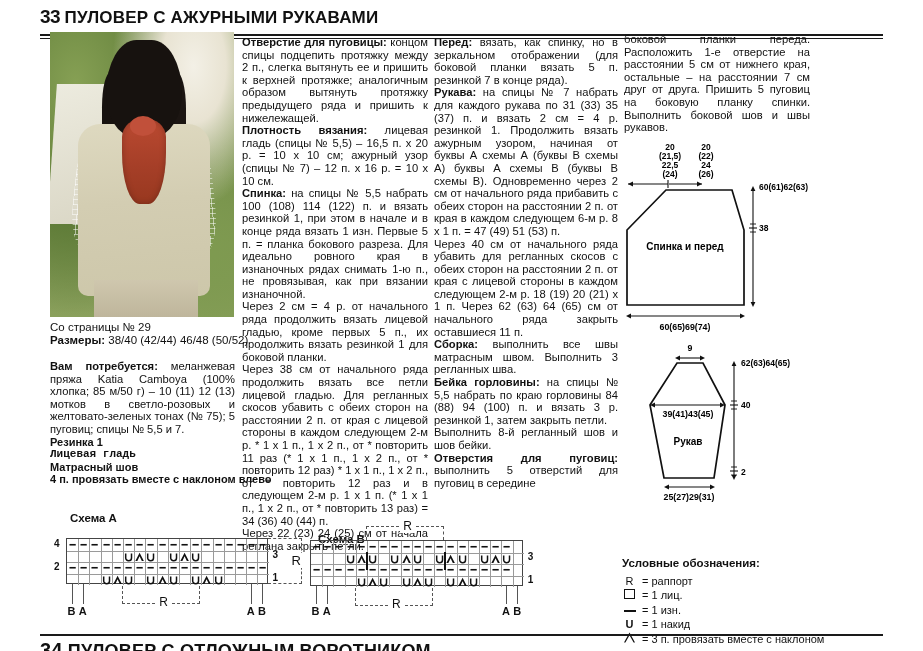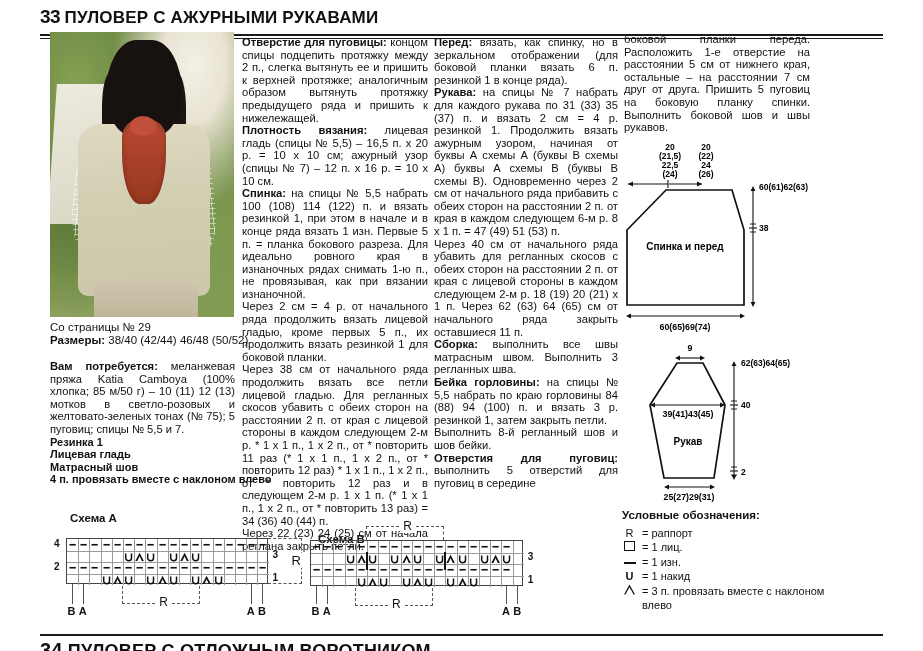--- a/index.html
+++ b/index.html
@@ -141,21 +141,21 @@
   #schem-body { position: absolute; left: 624px; top: 140px; width: 290px; height: 195px; }
   #schem-sleeve { position: absolute; left: 624px; top: 335px; width: 290px; height: 175px; }
   .svgwrap { position: absolute; inset: 0; }
   svg text { font-family: "Liberation Sans", sans-serif; }
 
   
   #legend {
     position: absolute; left: 622px; top: 508px; width: 292px;
     font-size: 11px; line-height: 14.6px;
   }
-  #legend .ltitle { font-weight: bold; font-size: 11.5px; margin-bottom: 3px; }
+  #legend .ltitle { font-weight: bold; font-size: 11.5px; margin-bottom: 3px; margin-top: 48px; }
   #legend .lrow { display: flex; align-items: center; gap: 5px; }
   #legend .lrow .sym { display: inline-block; width: 15px; text-align: center; flex: 0 0 15px; }
   .sqsym { display:inline-block; width:11px; height:10px; border:1.4px solid #111; }
   .dashsym { display:inline-block; width:12px; height:0; border-top:2px solid #111; position:relative; top:-2px;}
   .wrapline { padding-left: 20px; margin-top: -1px; }
 
   
   .chartbox { position: absolute; }
   #chartA { left: 48px; top: 512px; width: 250px; height: 105px; }
   #chartB { left: 300px; top: 512px; width: 260px; height: 105px; }
@@ -200,34 +200,34 @@
 
 <div class="caption" id="cap1">Со страницы № 29</div>
 <div class="caption" id="cap2">
   <b>Размеры:</b>
   <span>38/40 (42/44) 46/48 (50/52)</span>
 </div>
 
 <div class="col" id="colA">
     <p><b>Вам потребуется:</b><span> меланжевая пряжа Katia Camboya (100% хлопка; 85 м/50 г) – 10 (11) 12 (13) мотков в светло-розовых и желтовато-зеленых тонах (№ 75); 5 пуговиц; спицы № 5,5 и 7.</span></p>
     <p style="white-space: nowrap; text-align: left; font-size: 11px; font-weight: bold;"><span>Резинка 1</span></p>
-    <p style="white-space: nowrap; text-align: left; font-size: 11px; font-weight: bold;"><span>Лицевая гладь</span></p>
+    <p style="white-space: nowrap; text-align: left; font-size: 11px; font-weight: bold; font-family: Liberation Mono, monospace;"><span>Лицевая гладь</span></p>
     <p style="white-space: nowrap; text-align: left; font-size: 11px; font-weight: bold;"><span>Матрасный шов</span></p>
     <p style="white-space: nowrap; text-align: left; font-size: 11px; font-weight: bold;"><span>4 п. провязать вместе с наклоном влево</span></p>
   </div>
 <div class="col" id="colB">
     <p><b>Отверстие для пуговицы:</b><span> концом спицы подцепить протяжку между 2 п., слегка вытянуть ее и пришить к верхней протяжке; аналогичным образом вытянуть протяжку предыдущего ряда и пришить к нижележащей.</span></p>
     <p><b>Плотность вязания:</b><span> лицевая гладь (спицы № 5,5) – 16,5 п. х 20 р. = 10 х 10 см; ажурный узор (спицы № 7) – 12 п. х 16 р. = 10 х 10 см.</span></p>
     <p><b>Спинка:</b><span> на спицы № 5,5 набрать 100 (108) 114 (122) п. и вязать резинкой 1, при этом в начале и в конце ряда вязать 1 изн. Первые 5 п. = планка бокового разреза. Для идеально ровного края в изнаночных рядах снимать 1-ю п., не провязывая, как при вязании изнаночной.</span></p>
     <p><span>Через 2 см = 4 р. от начального ряда продолжить вязать лицевой гладью, кроме первых 5 п., их продолжить вязать резинкой 1 для боковой планки.</span></p>
     <p><span>Через 38 см от начального ряда продолжить вязать все петли лицевой гладью. Для регланных скосов убавить с обеих сторон на расстоянии 2 п. от края с лицевой стороны в каждом следующем 2-м р. * 1 х 1 п., 1 х 2 п., от * повторить 11 раз (* 1 х 1 п., 1 х 2 п., от * повторить 12 раз) * 1 х 1 п., 1 х 2 п., от * повторить 12 раз и в следующем 2-м р. 1 х 1 п. (* 1 х 1 п., 1 х 2 п., от * повторить 13 раз) = 34 (36) 40 (44) п.</span></p>
     <p><span>Через 22 (23) 24 (25) см от начала реглана закрыть петли.</span></p>
   </div>
 <div class="col" id="colC">
-    <p><b>Перед:</b><span> вязать, как спинку, но в зеркальном отображении (для боковой планки вязать 6 п. резинкой 1 в конце ряда).</span></p>
+    <p><b>Перед:</b><span> вязать, как спинку, но в зеркальном отображении (для боковой планки вязать 5 п. резинкой 7 в конце ряда).</span></p>
     <p><b>Рукава:</b><span> на спицы № 7 набрать для каждого рукава по 31 (33) 35 (37) п. и вязать 2 см = 4 р. резинкой 1. Продолжить вязать ажурным узором, начиная от буквы А схемы А (буквы В схемы А) буквы А схемы В (буквы В схемы В). Одновременно через 2 см от начального ряда прибавить с обеих сторон на расстоянии 2 п. от края в каждом следующем 6-м р. 8 х 1 п. = 47 (49) 51 (53) п.</span></p>
     <p><span>Через 40 см от начального ряда убавить для регланных скосов с обеих сторон на расстоянии 2 п. от края с лицевой стороны в каждом следующем 2-м р. 18 (19) 20 (21) х 1 п. Через 62 (63) 64 (65) см от начального ряда закрыть оставшиеся 11 п.</span></p>
     <p><b>Сборка:</b><span> выполнить все швы матрасным швом. Выполнить 3 регланных шва.</span></p>
     <p><b>Бейка горловины:</b><span> на спицы № 5,5 набрать по краю горловины 84 (88) 94 (100) п. и вязать 3 р. резинкой 1, затем закрыть петли.</span></p>
     <p><span>Выполнить 8-й регланный шов и шов бейки.</span></p>
     <p><b>Отверстия для пуговиц:</b><span> выполнить 5 отверстий для пуговиц в середине</span></p>
   </div>
 <div class="col" id="colD">
     <p><span>боковой планки переда. Расположить 1-е отверстие на расстоянии 5 см от нижнего края, остальные – на расстоянии 7 см друг от друга. Пришить 5 пуговиц на боковую планку спинки. Выполнить боковой шов и швы рукавов.</span></p>
   </div>

